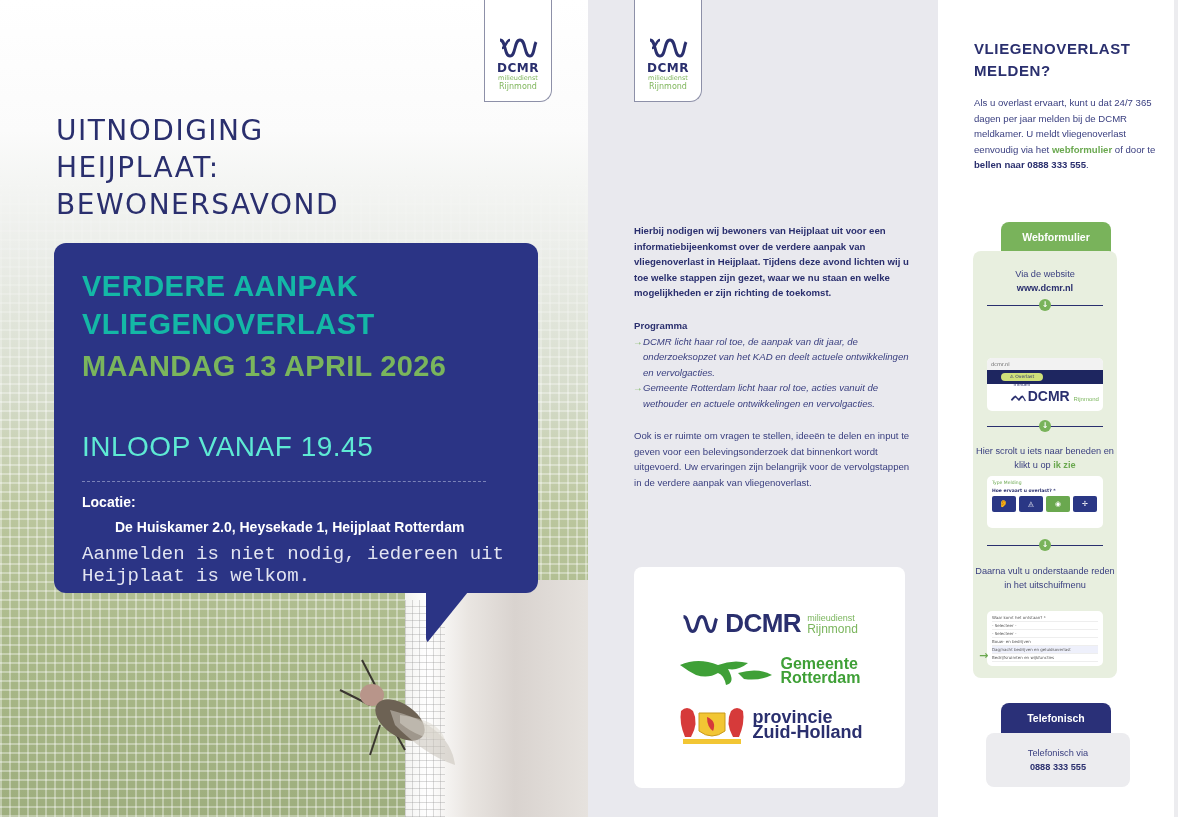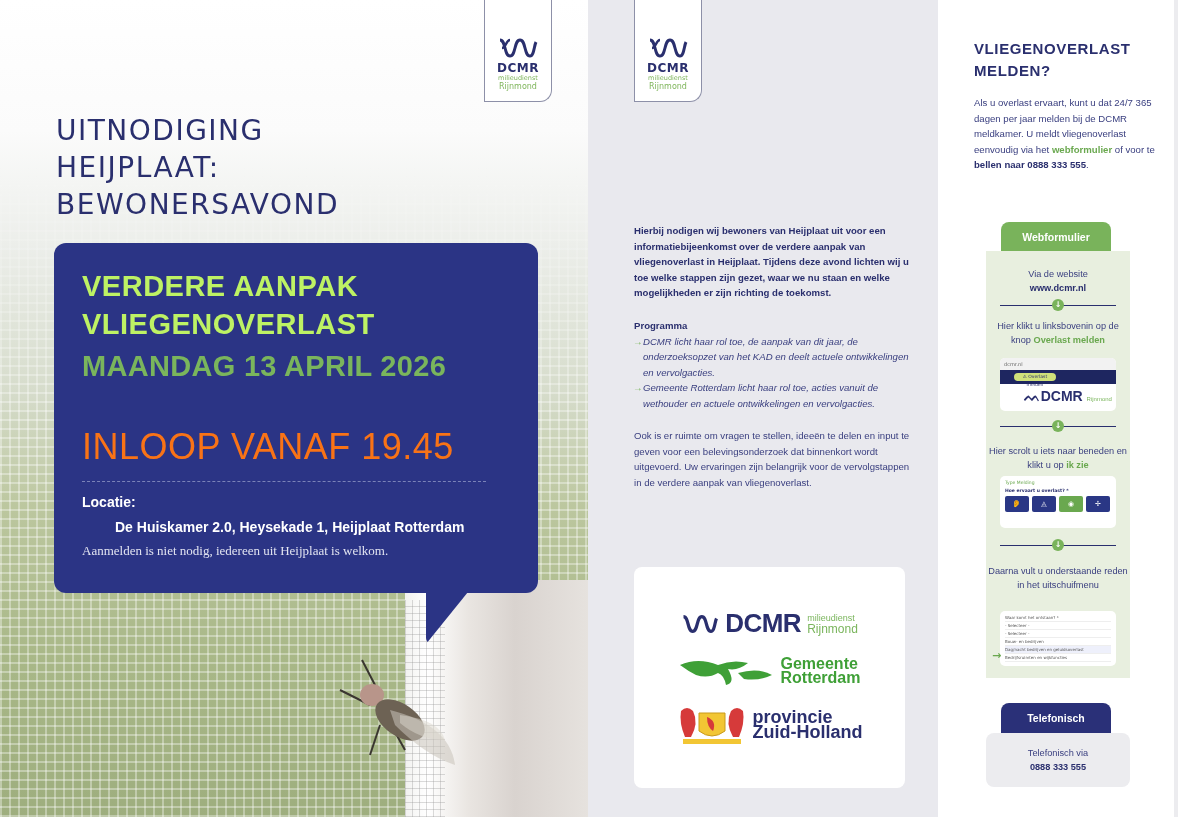--- a/index.html
+++ b/index.html
@@ -27,30 +27,30 @@
   .logo-tab .dcmr { font-weight: bold; font-size: 12px; color: #2a2f6e; letter-spacing: 0.5px; line-height: 13px; margin-top: 2px; }
   .logo-tab .mil { font-size: 6.5px; color: #7eb55a; line-height: 7px; }
   .logo-tab .rijn { font-size: 8px; color: #7eb55a; line-height: 9px; }
   #left .intro { position: absolute; left: 56px; top: 112px; color: #2a2f6e; font-size: 28px;
     line-height: 37px; font-weight: 300; letter-spacing: 1.5px; font-family: "DejaVu Sans", sans-serif; }
   #left .intro div { font-weight: normal; -webkit-text-stroke: 0; }
   .bubble { position: absolute; left: 54px; top: 243px; width: 484px; height: 350px;
     background: #2b3485; border-radius: 12px; }
   .bubble-tail { position: absolute; left: 426px; top: 592px; width: 42px; height: 52px;
     background: #2b3485; clip-path: polygon(0 0, 100% 0, 0 100%); border-bottom-left-radius: 6px; }
-  .bubble .t1 { position: absolute; left: 28px; top: 24px; color: #bef264; font-weight: bold;
+  .bubble .t1 { position: absolute; left: 28px; top: 24px; color: #14b8a6; font-weight: bold;
     font-size: 29px; line-height: 38px; letter-spacing: 0.5px; font-family: "Liberation Sans", sans-serif; }
   .bubble .date { position: absolute; left: 28px; top: 102px; color: #7ab55c; font-weight: bold;
     font-size: 29px; line-height: 42px; font-family: "Liberation Sans", sans-serif; letter-spacing: 0.3px; }
-  .bubble .inloop { position: absolute; left: 28px; top: 186px; color: #f97316; font-size: 36px;
+  .bubble .inloop { position: absolute; left: 28px; top: 186px; color: #5eead4; font-size: 28px;
     line-height: 36px; font-family: "Liberation Sans", sans-serif; letter-spacing: 0.5px; }
   .bubble .dash { position: absolute; left: 28px; top: 238px; width: 404px; border-top: 1px dashed #7a82b8; }
   .bubble .loc-label { position: absolute; left: 28px; top: 251px; color: #fff; font-weight: bold; font-size: 14px; font-family: "Liberation Sans", sans-serif; }
   .bubble .loc-addr { position: absolute; left: 28px; top: 276px; color: #fff; font-weight: bold; font-size: 14px; font-family: "Liberation Sans", sans-serif; margin-left: 33px; }
-  .bubble .loc-note { position: absolute; left: 28px; top: 300px; color: #e2e4f1; font-size: 13px; font-family: Liberation Serif, serif; }
+  .bubble .loc-note { position: absolute; left: 28px; top: 300px; color: #e2e4f1; font-size: 19px; font-family: Liberation Mono, monospace; }
   
   .fly { position: absolute; left: 330px; top: 655px; width: 135px; height: 130px; }
 
   
   #middle { left: 588px; width: 350px; background: #e9e9ee; }
   #middle .text { position: absolute; left: 46px; width: 280px; color: #2a2f6e; font-family: "Liberation Sans", sans-serif; font-size: 9.6px; line-height: 15.6px; }
   #middle .lead { top: 223px; font-weight: bold; }
   #middle .prog { top: 318px; }
   #middle .prog .h, #middle .ask .h { font-weight: bold; }
   #middle .prog .item { font-style: italic; padding-left: 9px; position: relative; color: #3b4080; }
@@ -69,21 +69,21 @@
   
   #right { left: 938px; width: 240px; background: #ffffff; }
   #right .edge { position: absolute; right: 0; top: 0; width: 4px; height: 817px; background: #ececef; }
   #right .title { position: absolute; left: 36px; top: 38px; color: #2a2f6e; font-weight: bold; font-size: 15px; line-height: 22px; letter-spacing: 0.6px; font-family: "Liberation Sans", sans-serif; }
   #right .body { position: absolute; left: 36px; top: 95px; width: 185px; color: #3b4080; font-size: 9.6px; line-height: 15.5px; font-family: "Liberation Sans", sans-serif; }
   #right .body .g { color: #6aa84f; font-weight: bold; }
   #right .body .b { font-weight: bold; color: #2a2f6e; text-align: right; }
   .tab-head { position: absolute; height: 30px; border-radius: 8px 8px 0 0; color: #fff; font-weight: bold; font-size: 10.5px;
     display: flex; align-items: center; justify-content: center; font-family: "Liberation Sans", sans-serif; }
   .web-head { left: 63px; top: 222px; width: 110px; background: #79b35b; }
-  .web-box { position: absolute; left: 48px; top: 251px; width: 144px; height: 427px; background: #e8efdf; border-radius: 0; }
+  .web-box { position: absolute; left: 35px; top: 251px; width: 144px; height: 427px; background: #e8efdf; border-radius: 8px; }
   .wtext { position: absolute; left: 0; width: 144px; text-align: center; font-size: 9.2px; line-height: 14px; color: #3b4080; font-family: "Liberation Sans", sans-serif; }
   .wtext .b { font-weight: bold; color: #2a2f6e; }
   .wtext .g { color: #6aa84f; font-weight: bold; }
   .divider { position: absolute; left: 14px; width: 116px; height: 12px; }
   .divider .line { position: absolute; left: 0; top: 6px; width: 116px; height: 1px; background: #2a2f6e; }
   .divider .dot { position: absolute; left: 52px; top: 0; width: 12px; height: 12px; border-radius: 50%; background: #79b35b; color: #fff; font-size: 8px; line-height: 12px; text-align: center; font-weight: bold; }
   .shot { position: absolute; left: 14px; width: 116px; background: #fff; border-radius: 5px; overflow: hidden; }
   .shot1 { top: 107px; height: 53px; }
   .shot1 .url { height: 12px; background: #f2f2f2; font-size: 5px; color: #666; padding-left: 4px; line-height: 12px; }
   .shot1 .bar { height: 14px; background: #1e2660; position: relative; }
@@ -220,34 +220,31 @@
     </div>
   </div>
 </div>
 
 <div class="page" id="right">
   <div class="edge"></div>
   <div class="title">
     <div>VLIEGENOVERLAST</div>
     <div>MELDEN?</div>
   </div>
-  <div class="body"><span>Als u overlast ervaart, kunt u dat 24/7 365 dagen per jaar melden bij de DCMR meldkamer. U meldt vliegenoverlast eenvoudig via het </span><span class="g">webformulier</span><span> of voor te </span><span class="b">bellen naar 0888 333 555</span><span>.</span></div>
+  <div class="body"><span>Als u overlast ervaart, kunt u dat 24/7 365 dagen per jaar melden bij de DCMR meldkamer. U meldt vliegenoverlast eenvoudig via het </span><span class="g">webformulier</span><span> of door te </span><span class="b">bellen naar 0888 333 555</span><span>.</span></div>
 
   <div class="tab-head web-head">Webformulier</div>
   <div class="web-box">
     <div class="wtext" style="top:16px;">
       <div>Via de website</div>
       <div class="b">www.dcmr.nl</div>
     </div>
     <div class="divider" style="top:48px;">
       <div class="line"></div>
         <div class="dot">↓</div>
-    </div>
-    <div class="wtext" style="top:68px;">
-      <span>Hier klikt u linksbovenin op de knop </span><span class="g">Overlast melden</span>
     </div>
     <div class="shot shot1">
       <div class="url">dcmr.nl</div>
       <div class="bar">
           <div class="btn">⚠ Overlast melden</div>
         </div>
       <div class="brand">ᨓ<span style="font-size:14px;color:#2a2f6e;font-weight:bold;">DCMR</span> <span>Rijnmond</span></div>
     </div>
     <div class="divider" style="top:169px;">
       <div class="line"></div>

